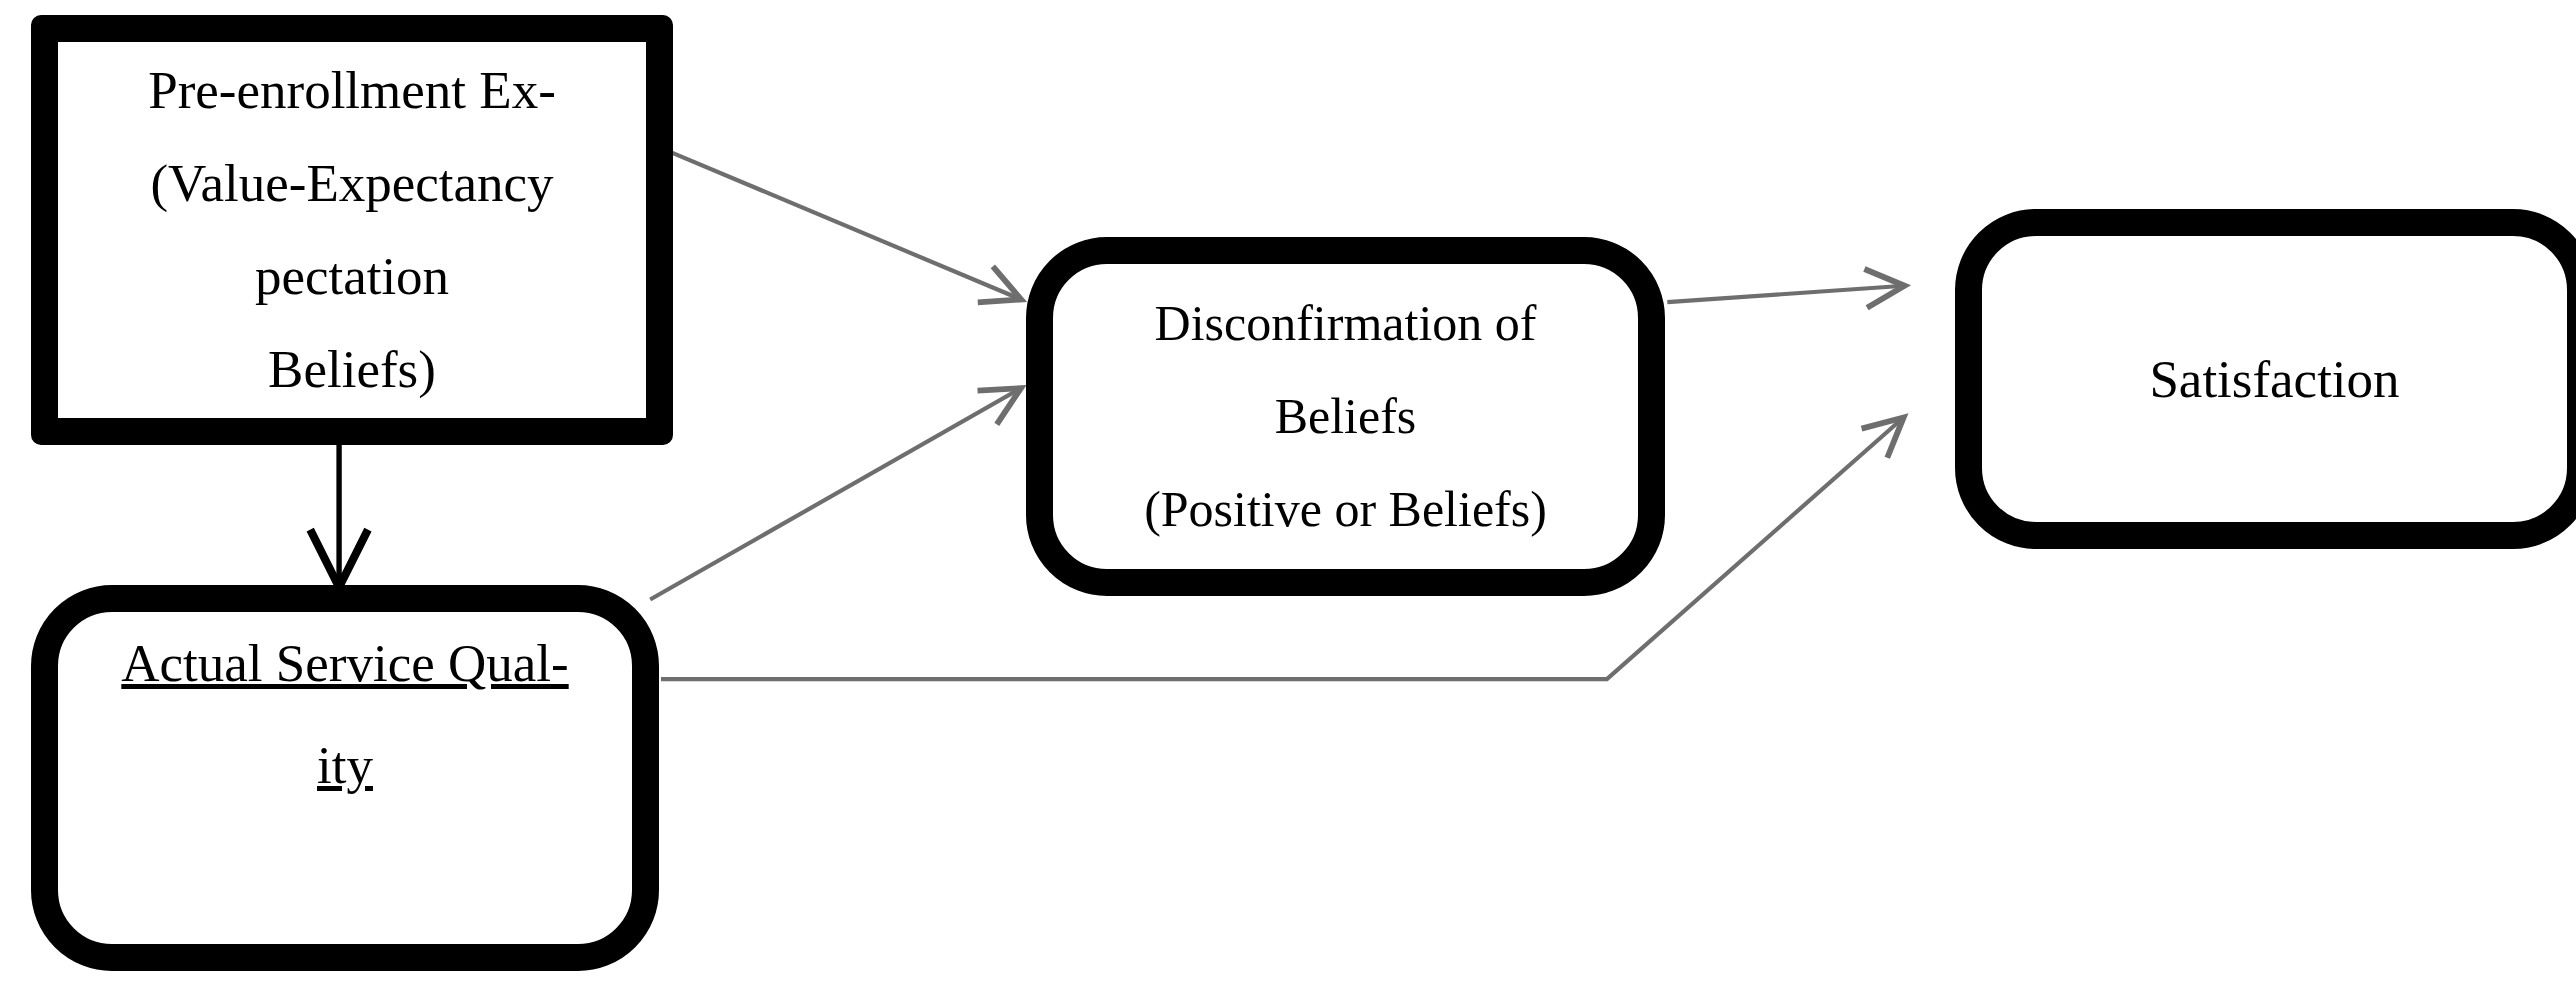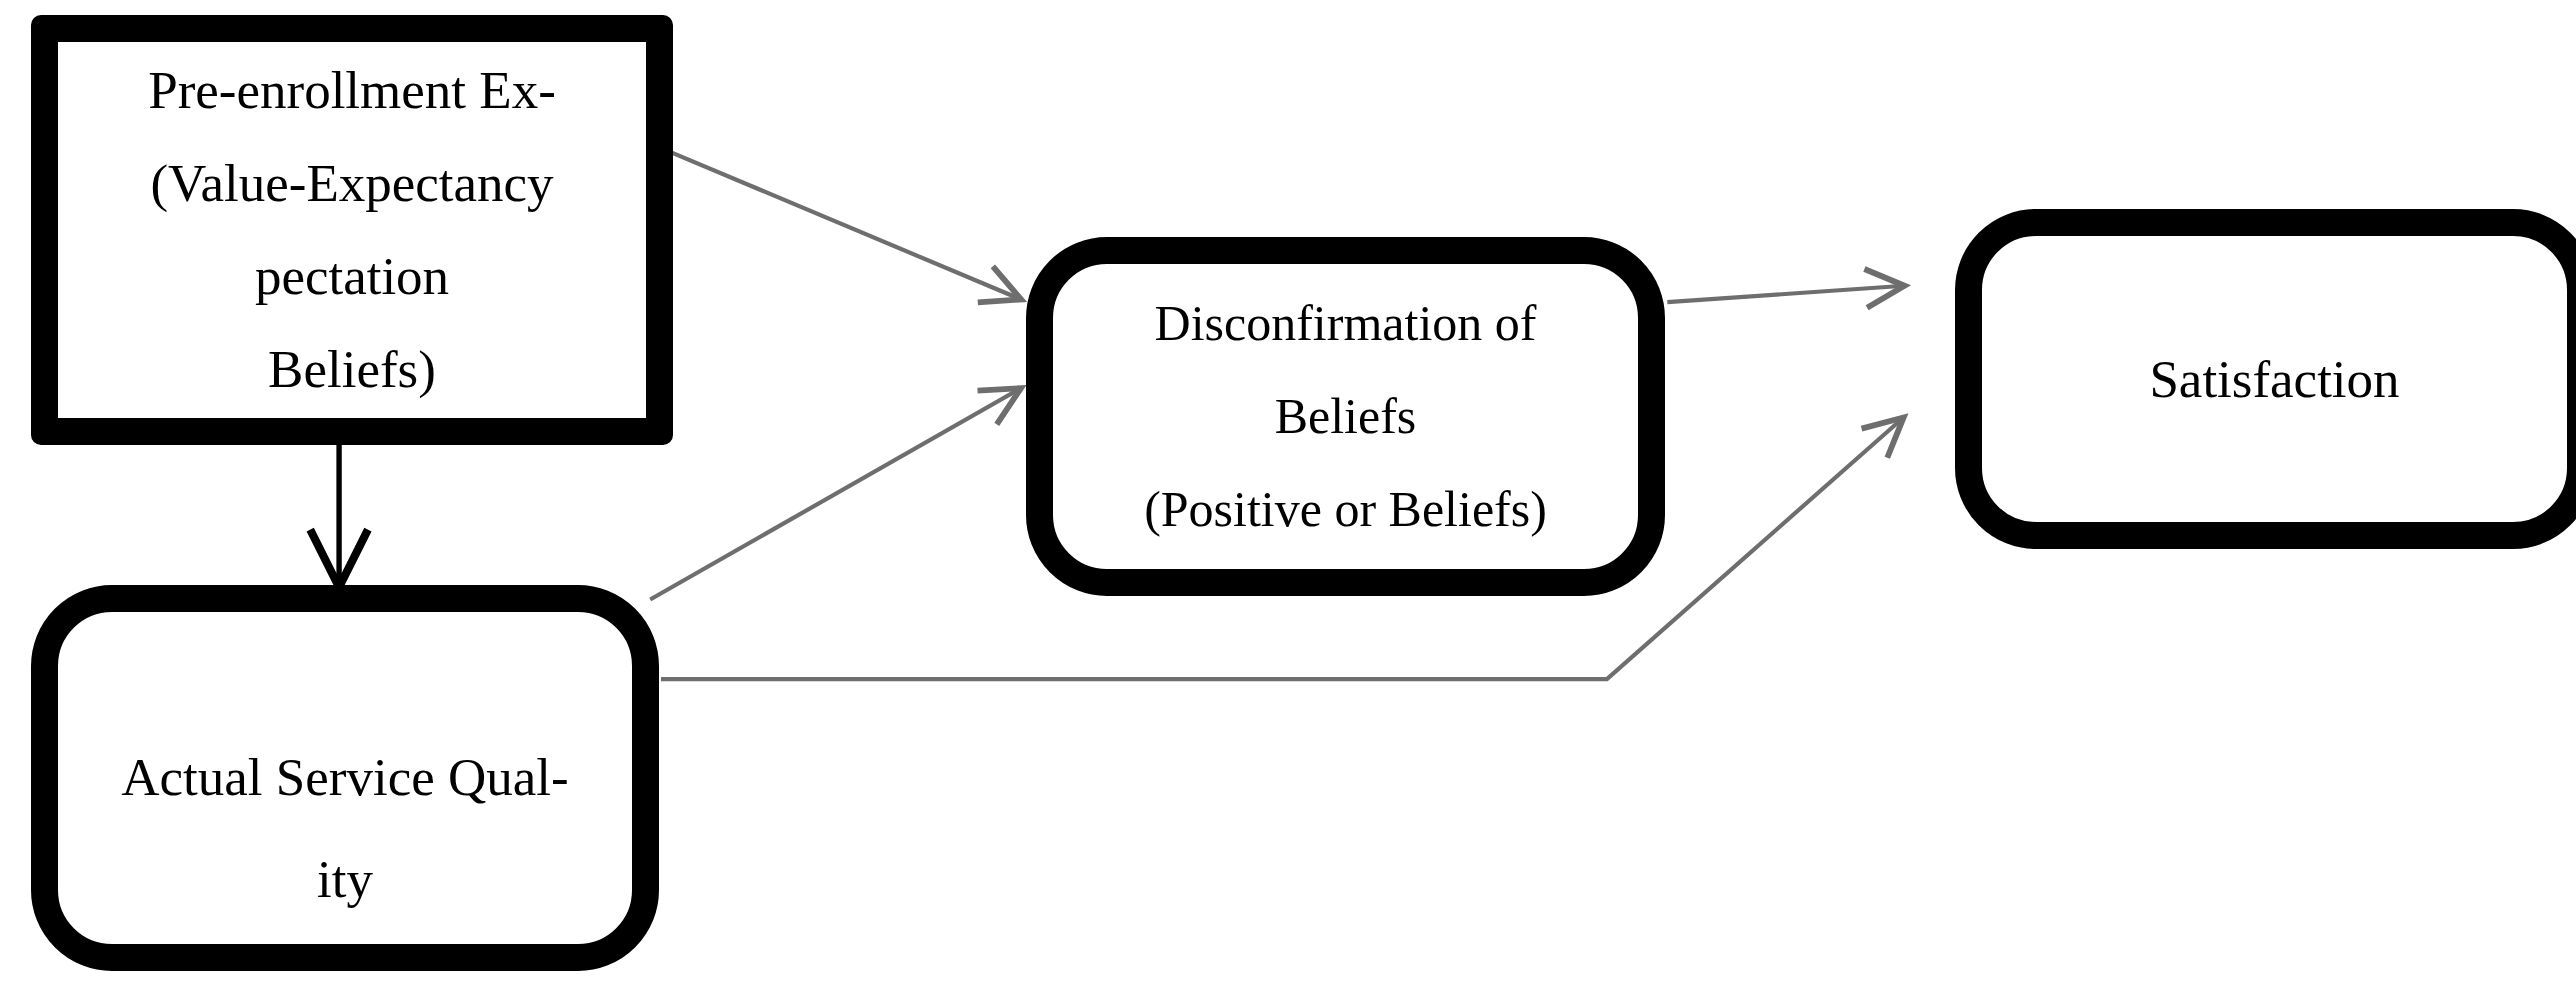--- a/index.html
+++ b/index.html
@@ -23,21 +23,21 @@
     justify-content: center;
     align-items: center;
     text-align: center;
     font-size: 53px;
     line-height: 93px;
     z-index: 2;
   }
   .node .tline { display: block; white-space: nowrap; }
   #node-pre-enrollment   { left: 31px;   top: 15px;   width: 642px; height: 430px; border-radius: 10px; }
   #node-actual-service   { left: 31px;   top: 585px;  width: 628px; height: 386px;
-                           justify-content: flex-start; padding-top: 114px; line-height: 102px; }
+                           justify-content: flex-start; line-height: 102px; text-decoration: underline; }
   #node-disconfirmation  { left: 1026px; top: 214px;  width: 639px; height: 359px; font-size: 50px; margin-top: 23px; }
   #node-satisfaction     { left: 1909px; top: 209px;  width: 639px; height: 340px; margin-left: 46px; }
   svg.wires {
     position: absolute;
     left: 0; top: 0;
     width: 2576px;
     height: 992px;
     z-index: 1;
     pointer-events: none;
   }

